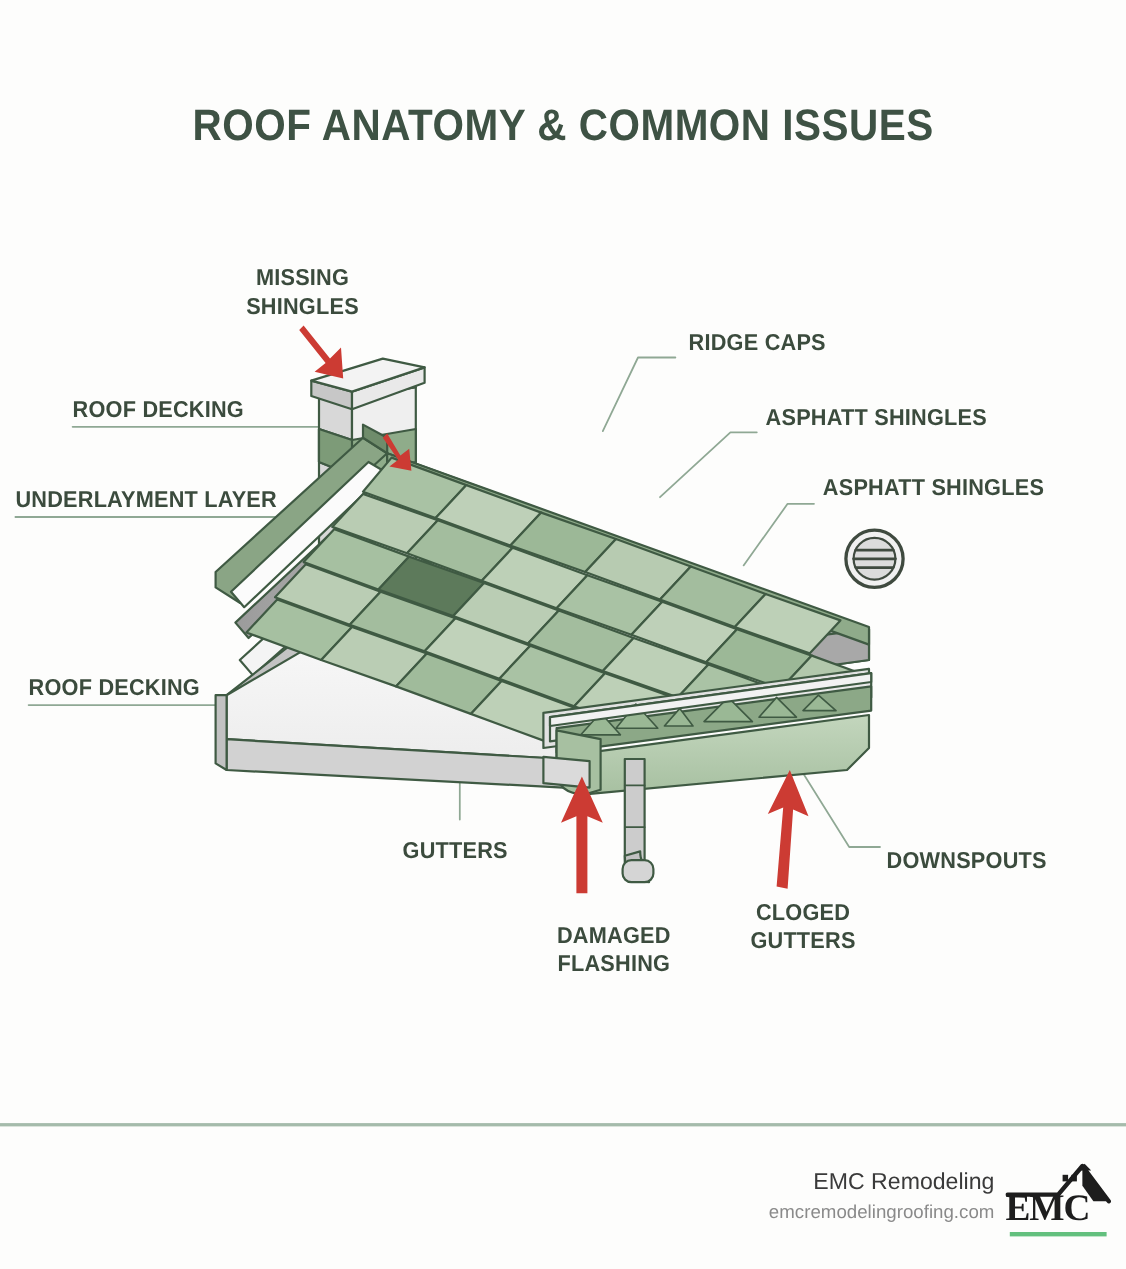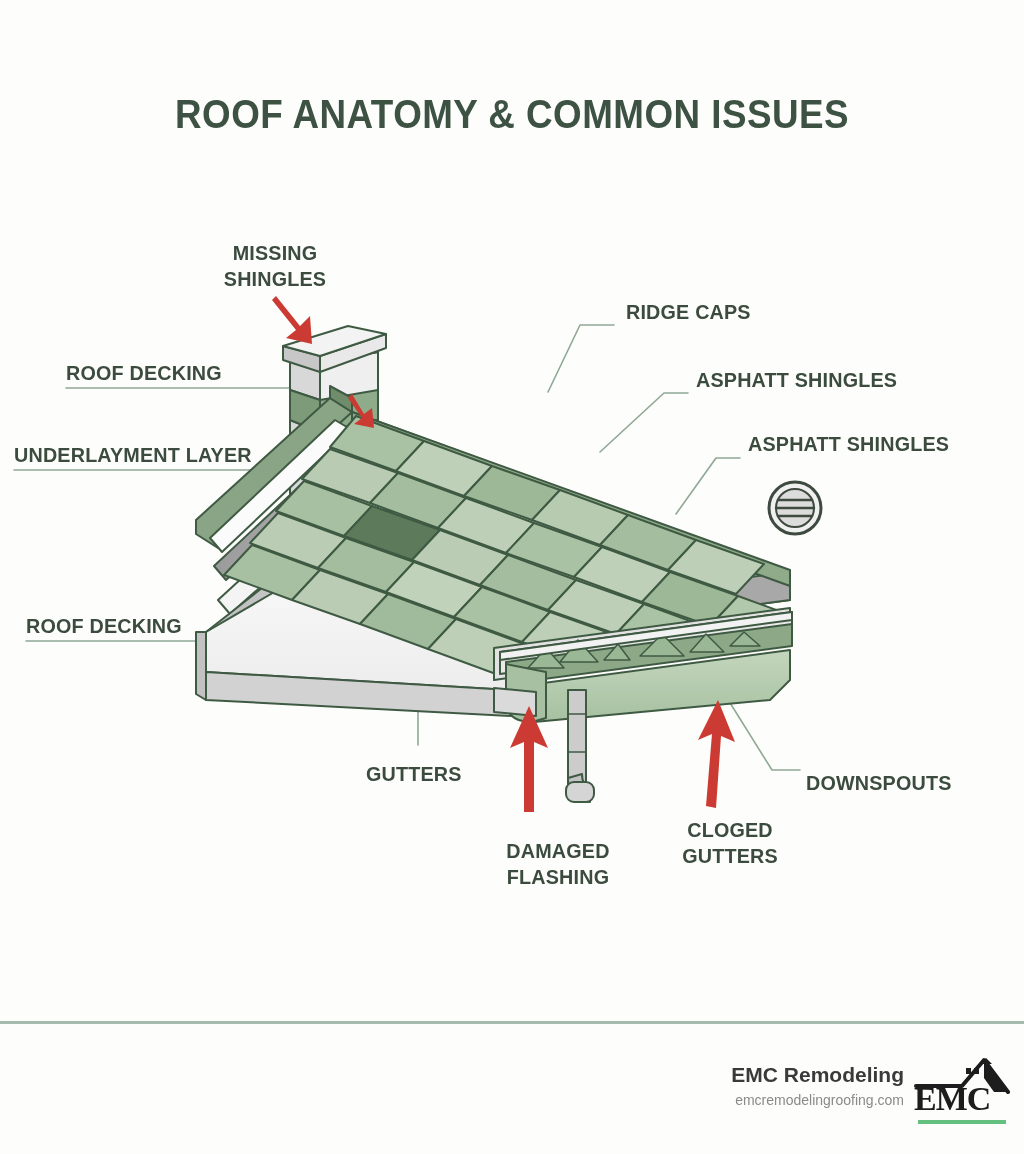--- a/index.html
+++ b/index.html
@@ -39,26 +39,26 @@
   }
   .lbl.ctr{transform-origin:50% 50%;text-align:center;}
   .lbl.left{transform-origin:0% 50%;}
 
   .footline{
     position:absolute;left:0;top:1021px;width:1024px;height:3px;
     background:#a5bbab;
   }
   .foot-name{
     position:absolute;right:120px;top:1063px;
-    font-size:21px;font-weight:bold;color:#3a3a3a;
+    font-size:21px;font-weight:normal;color:#3a3a3a;
     white-space:nowrap;
   }
   .foot-url{
     position:absolute;right:120px;top:1092px;
-    font-size:14px;color:#8a8a8a;
+    font-size:17px;color:#8a8a8a;
     white-space:nowrap;
   }
   .logo{position:absolute;right:14px;top:1052px;width:96px;height:74px;}
   .logo-text{
     position:absolute;right:14px;top:1080px;width:96px;
     font-family:"Liberation Serif",serif;
     font-weight:bold;font-size:34px;color:#1d1d1d;
     letter-spacing:-1px;
   }
   .logo-bar{

